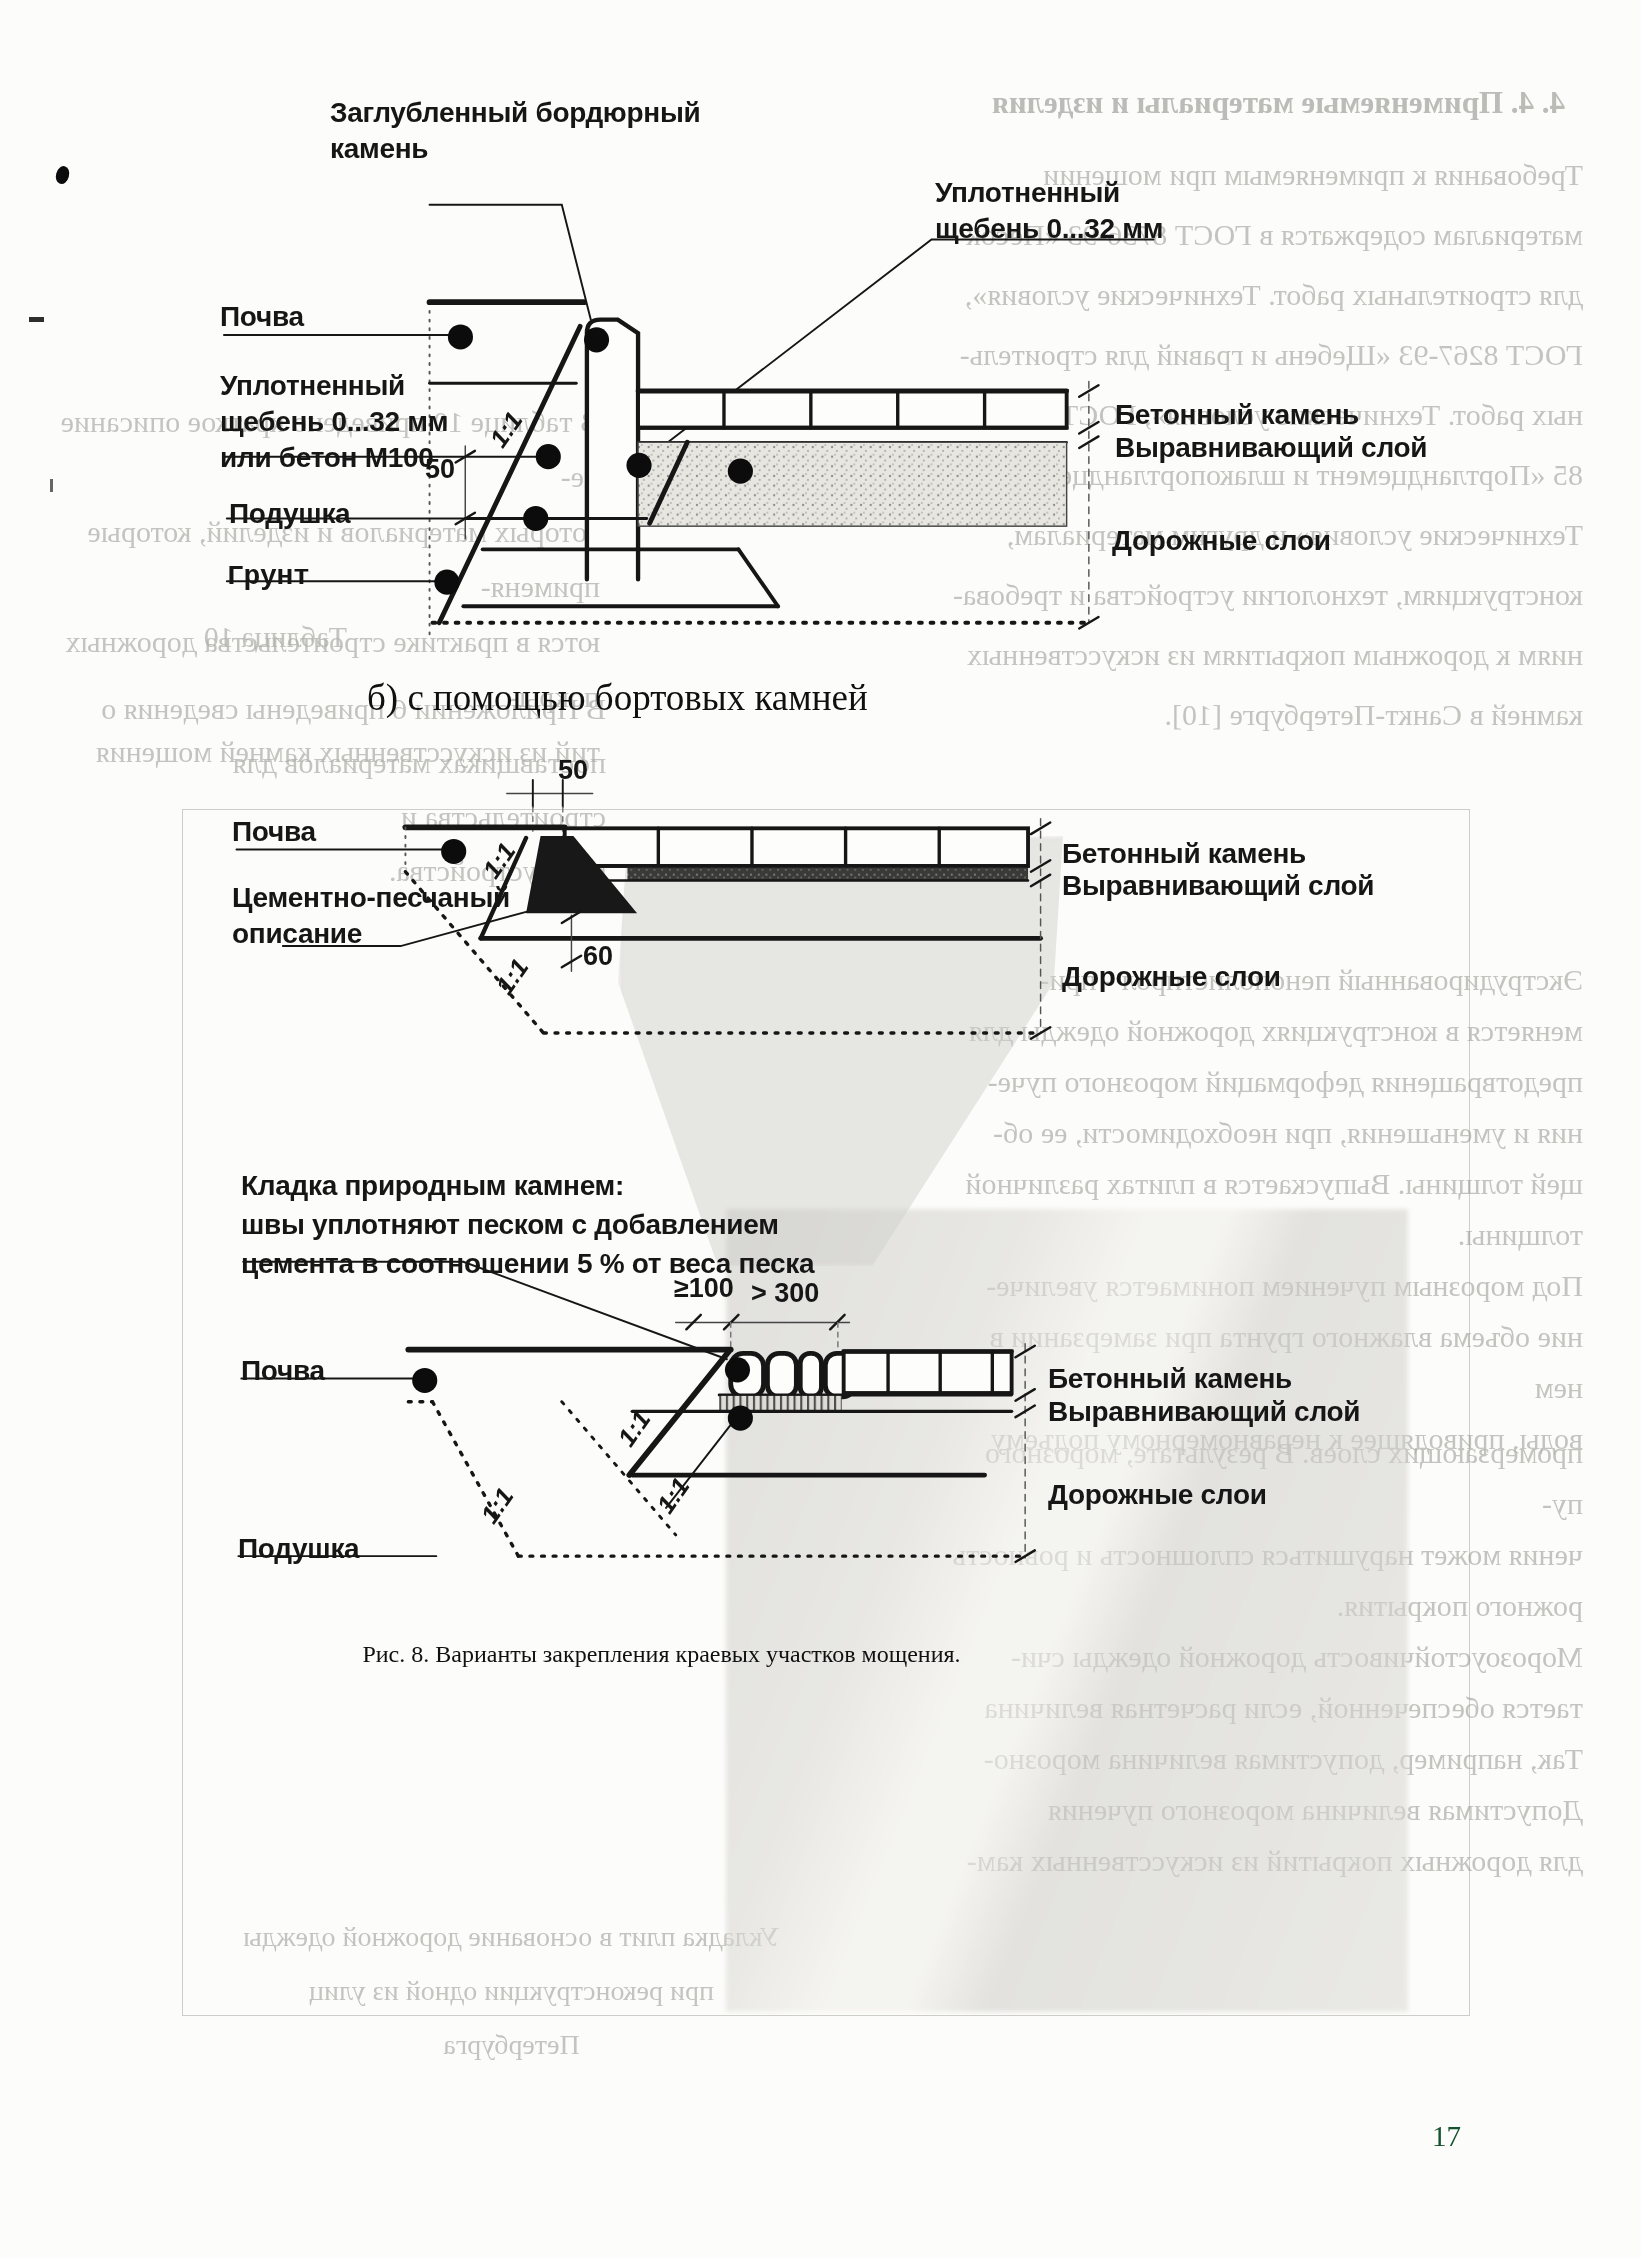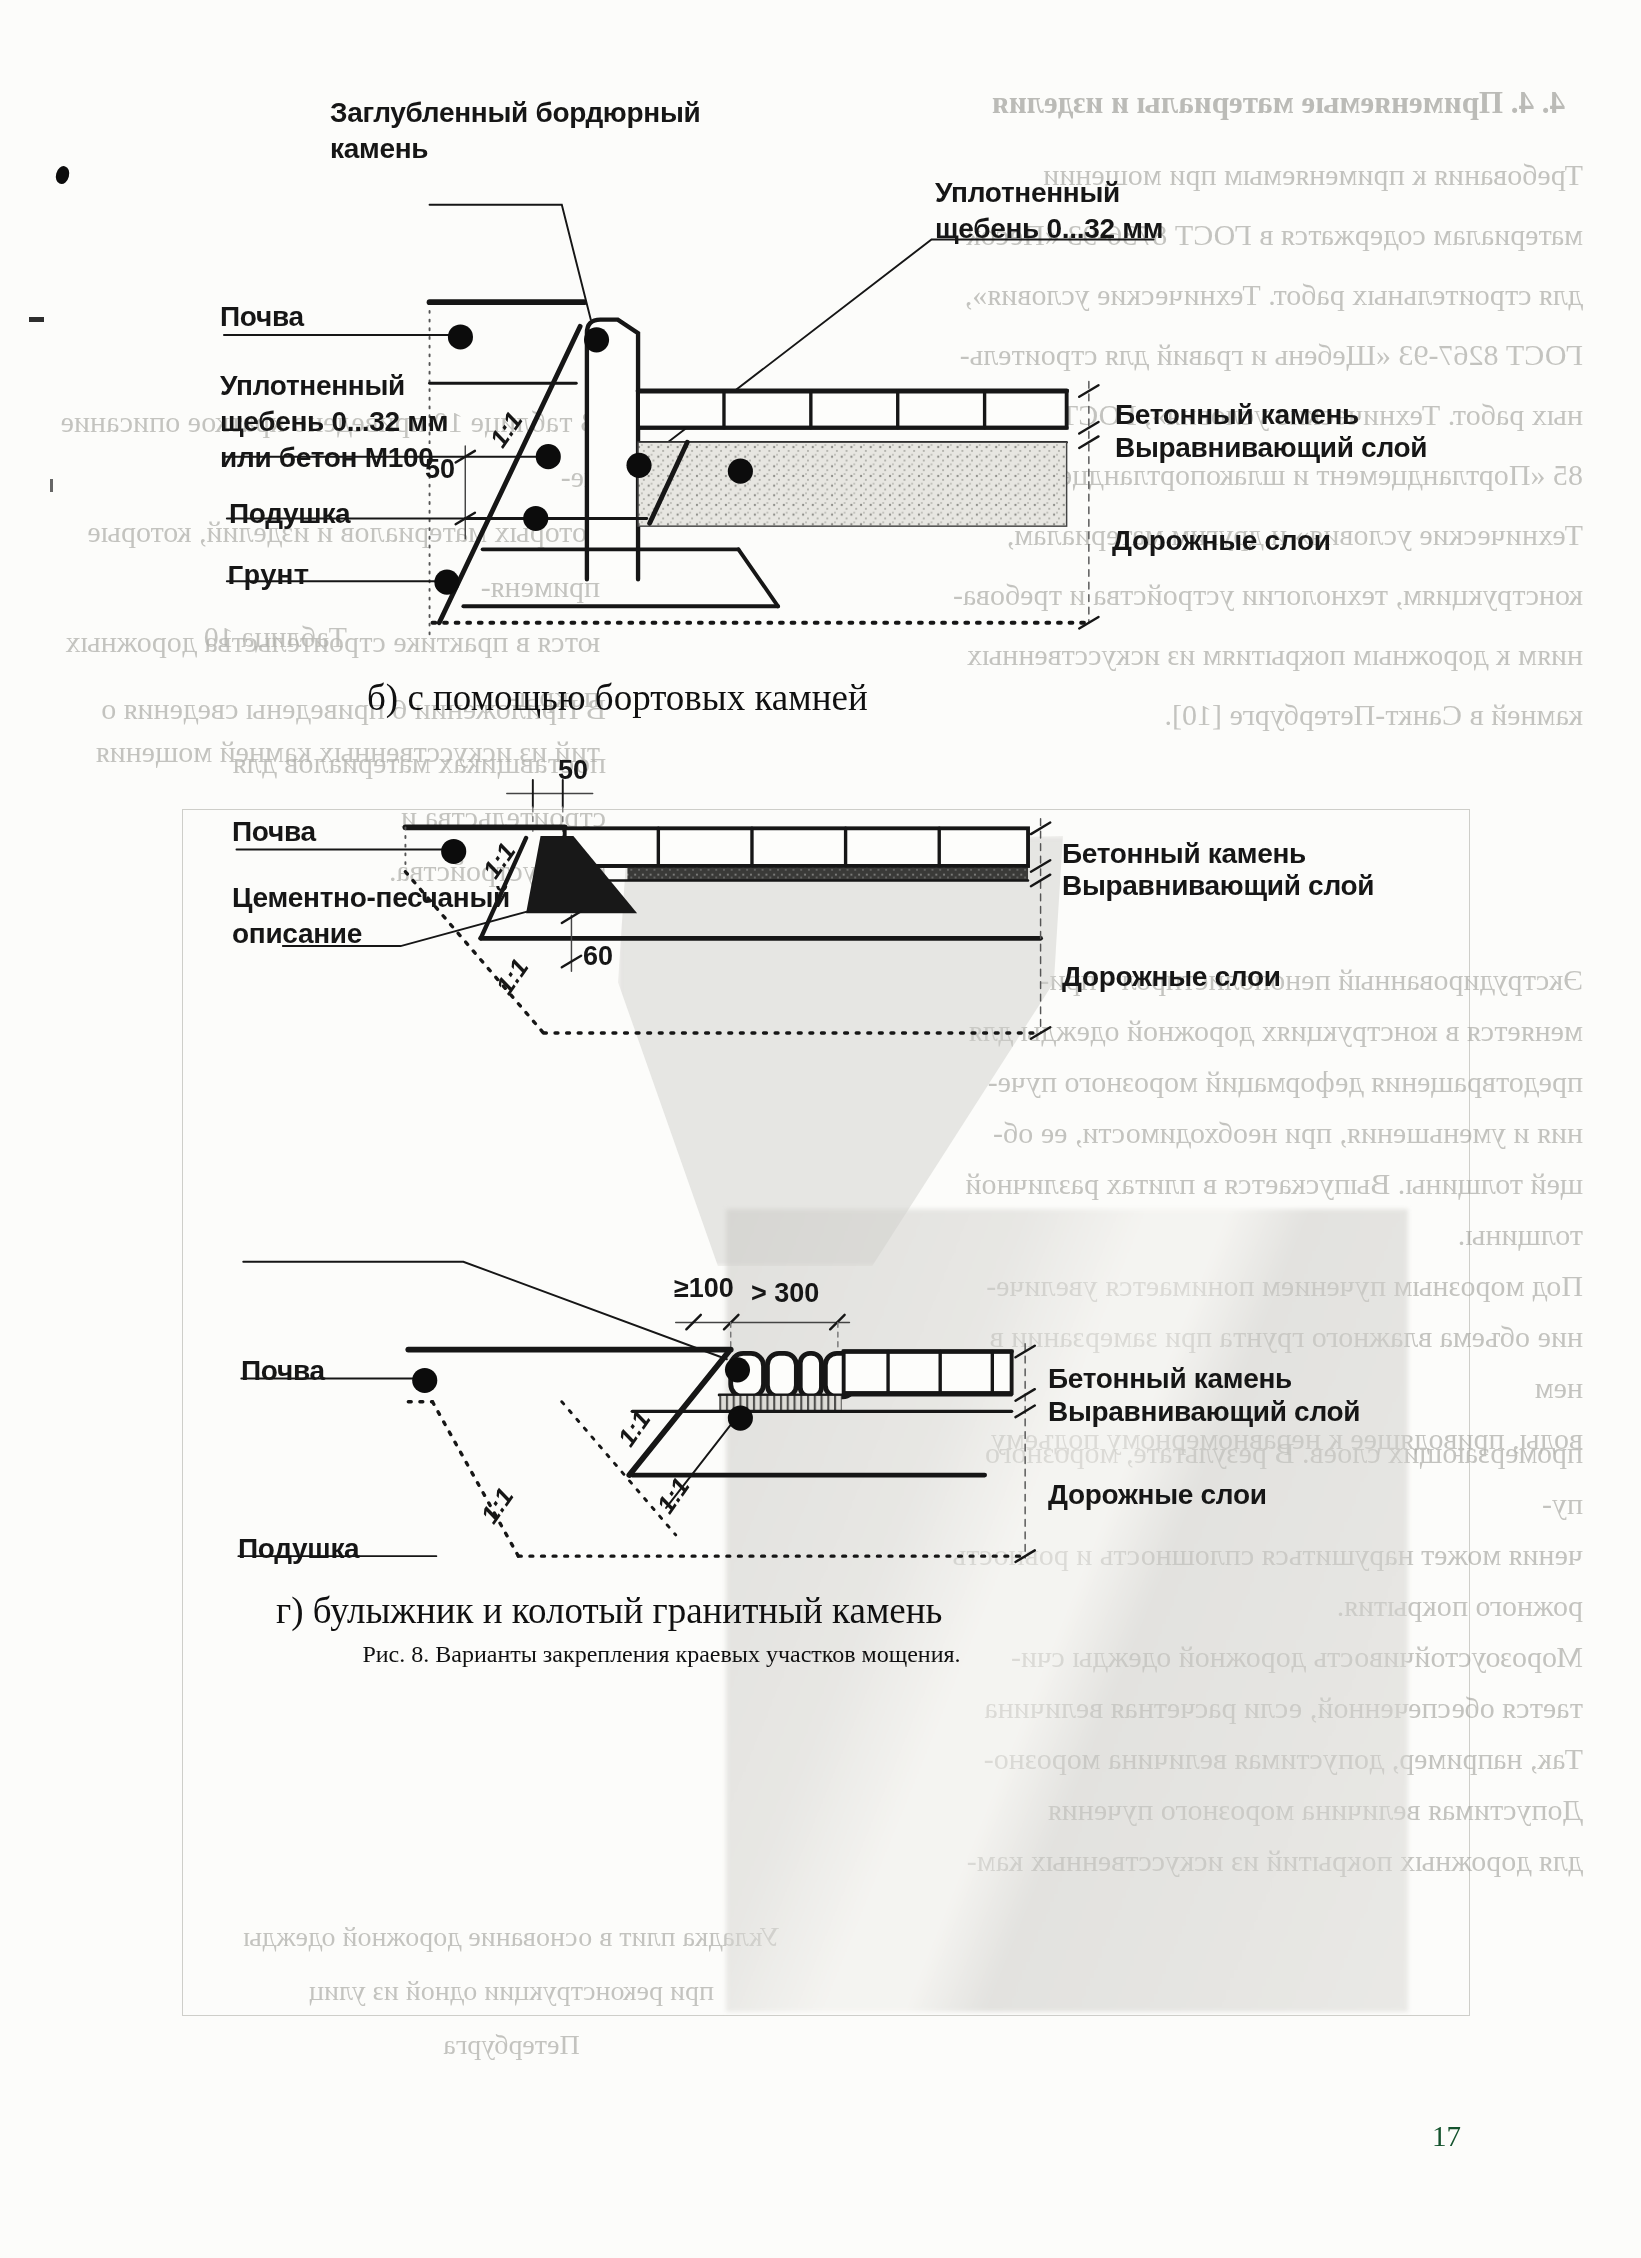--- a/index.html
+++ b/index.html
@@ -278,29 +278,31 @@
   <div class="lbl" style="left:232px;top:867px;width:328px;">Цементно-песчаный
 описание</div>
   <div class="dim" style="left:558px;top:755px;">50</div>
   <div class="dim" style="left:583px;top:941px;">60</div>
   <div class="slope" style="left:481px;top:846px;">1:1</div>
   <div class="slope" style="left:494px;top:962px;">1:1</div>
   <div class="lbl" style="left:1062px;top:823px;">Бетонный камень</div>
   <div class="lbl" style="left:1062px;top:855px;">Выравнивающий слой</div>
   <div class="lbl" style="left:1062px;top:946px;">Дорожные слои</div>
 
+  <div class="lbl" style="left:241px;top:1153px;width:579px;line-height:39px;">Кладка природным камнем:
+швы уплотняют песком с добавлением
+цемента в соотношении 5 % от веса песка</div>
   <div class="dim" style="left:674px;top:1273px;">≥100</div>
   <div class="dim" style="left:751px;top:1278px;">&gt; 300</div>
   <div class="lbl" style="left:241px;top:1340px;">Почва</div>
   <div class="slope" style="left:616px;top:1414px;">1:1</div>
   <div class="slope" style="left:479px;top:1491px;">1:1</div>
   <div class="slope" style="left:655px;top:1481px;">1:1</div>
   <div class="lbl" style="left:238px;top:1518px;">Подушка</div>
   <div class="lbl" style="left:1048px;top:1348px;">Бетонный камень</div>
   <div class="lbl" style="left:1048px;top:1381px;">Выравнивающий слой</div>
   <div class="lbl" style="left:1048px;top:1464px;">Дорожные слои</div>
-  <div class="cap" style="left:276px;top:1589px;width:676px;">г) булыжник и колотый гранитный камень</div>
 
   <div class="figcap" style="left:174px;top:1641px;width:975px;">Рис. 8. Варианты закрепления краевых участков мощения.</div>
   <div class="pageno" style="left:1432px;top:2120px;">17</div>
 
 </div>
 
 
 </body></html>

